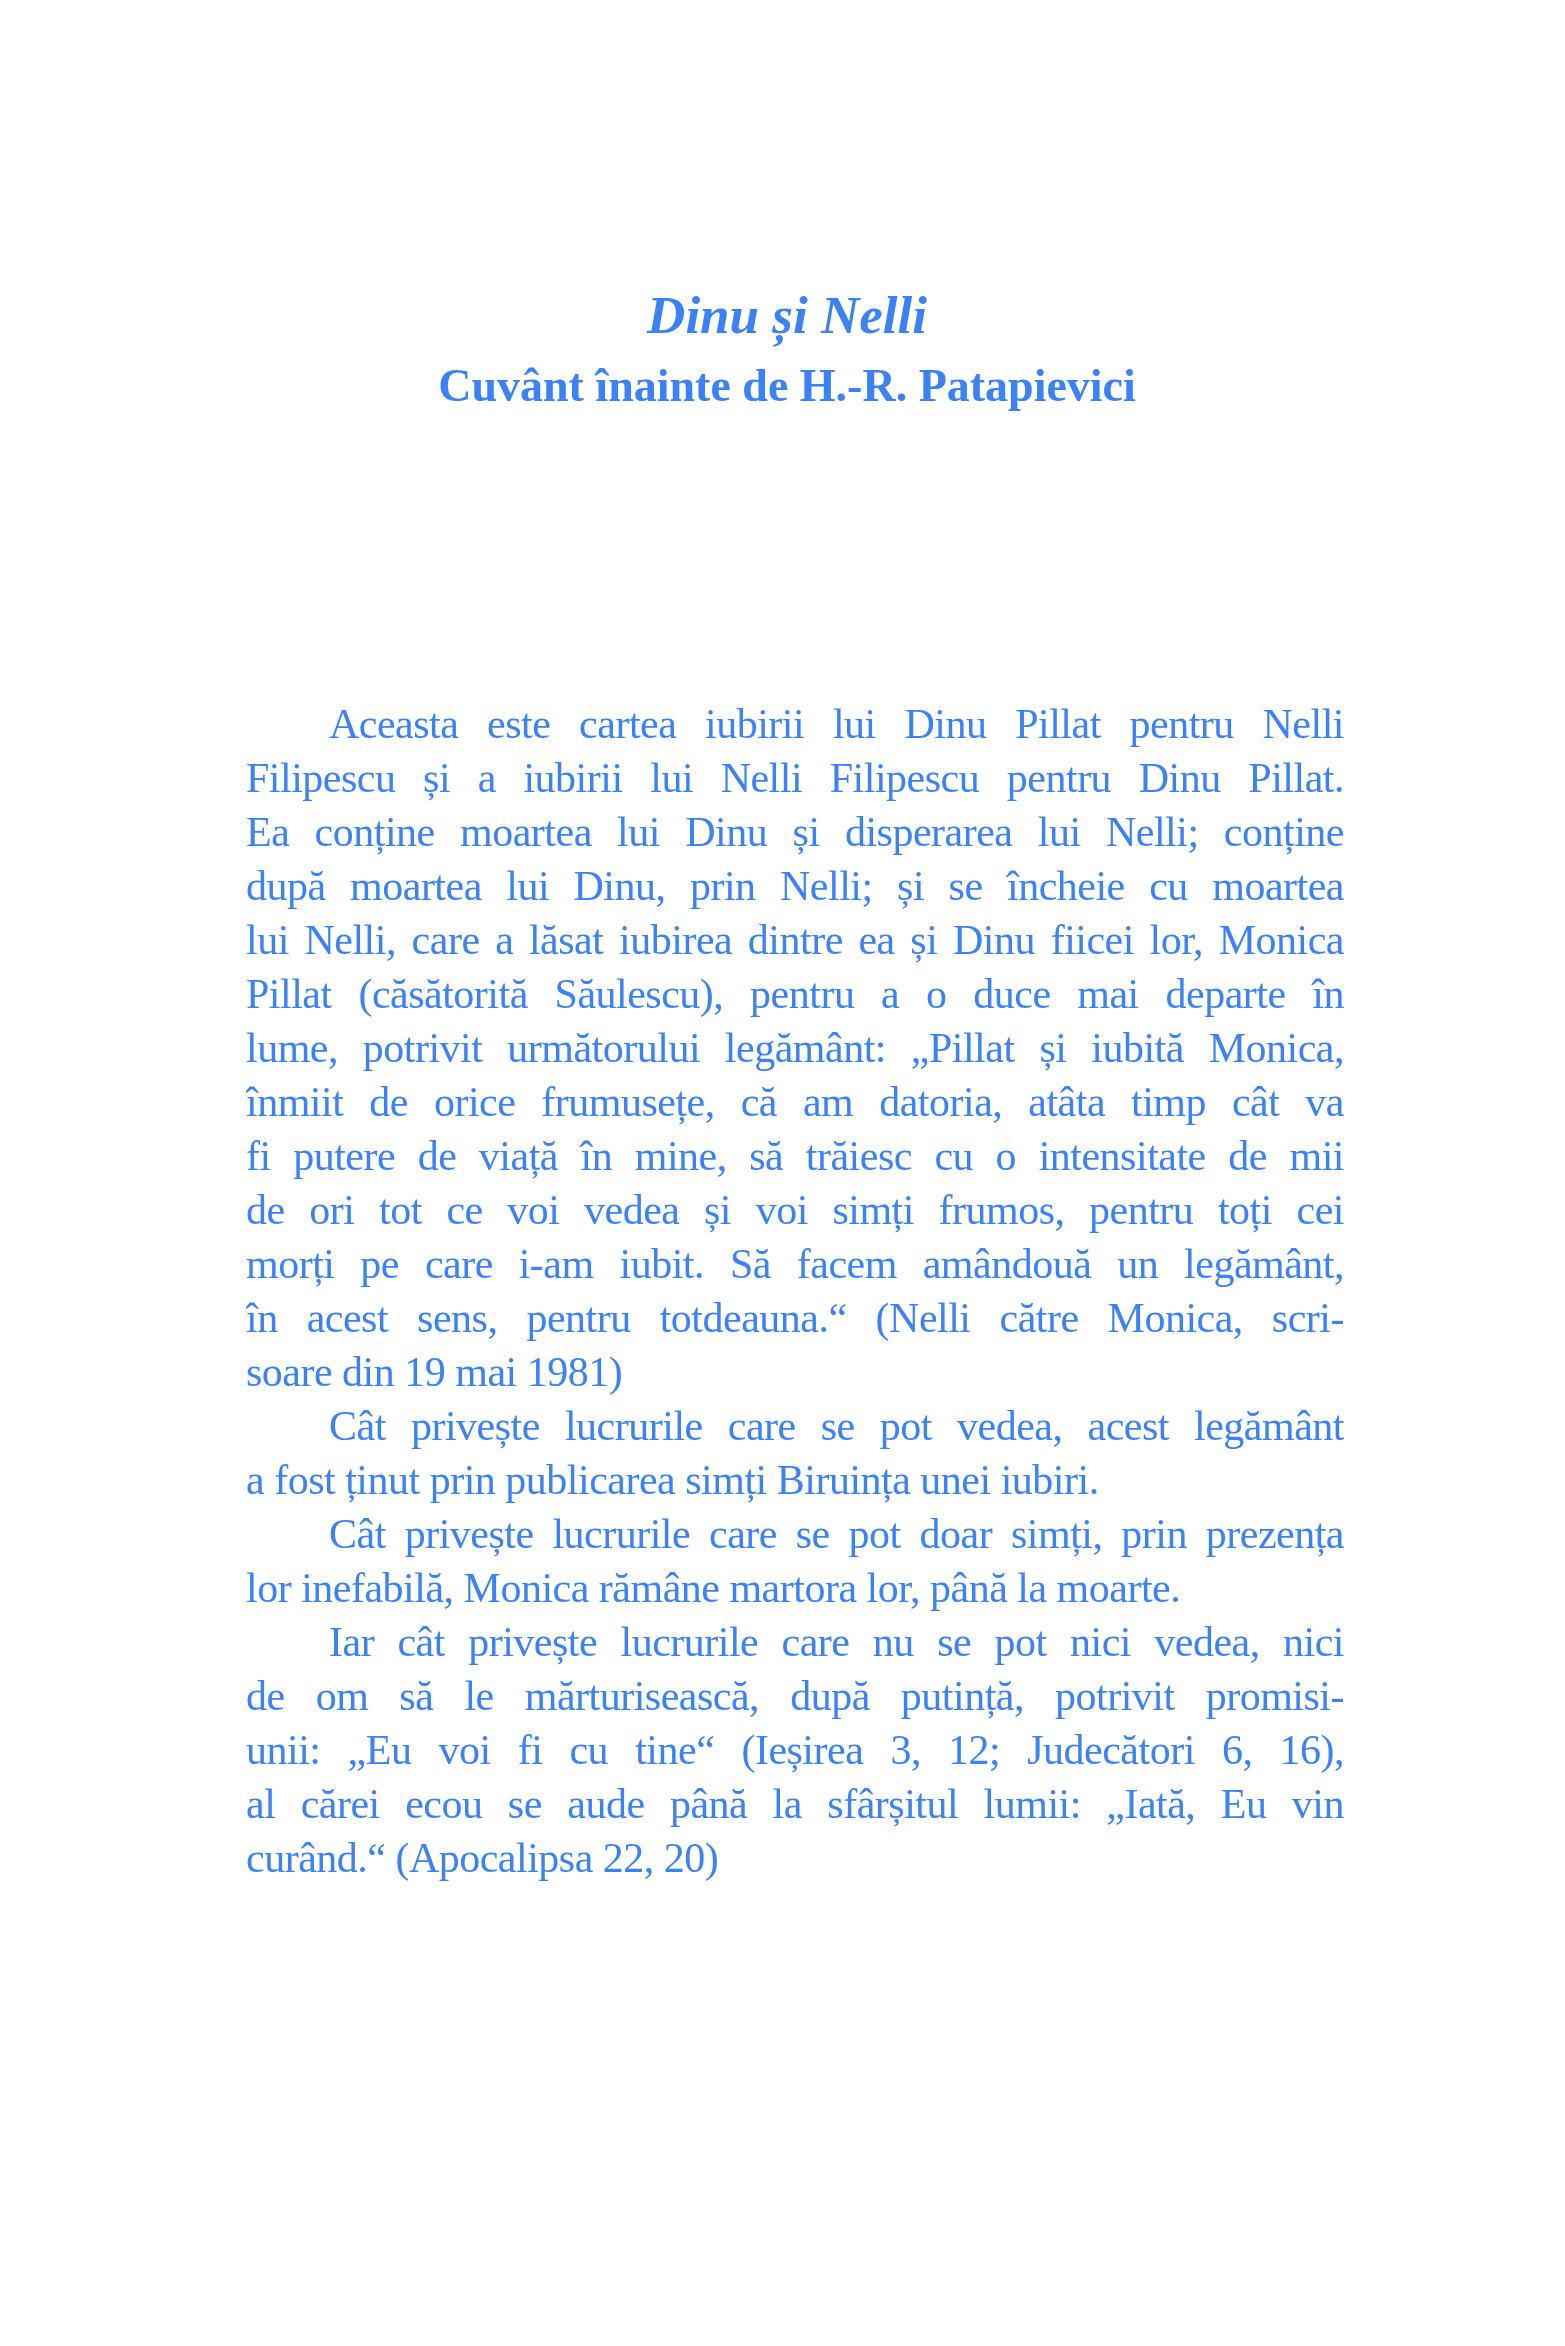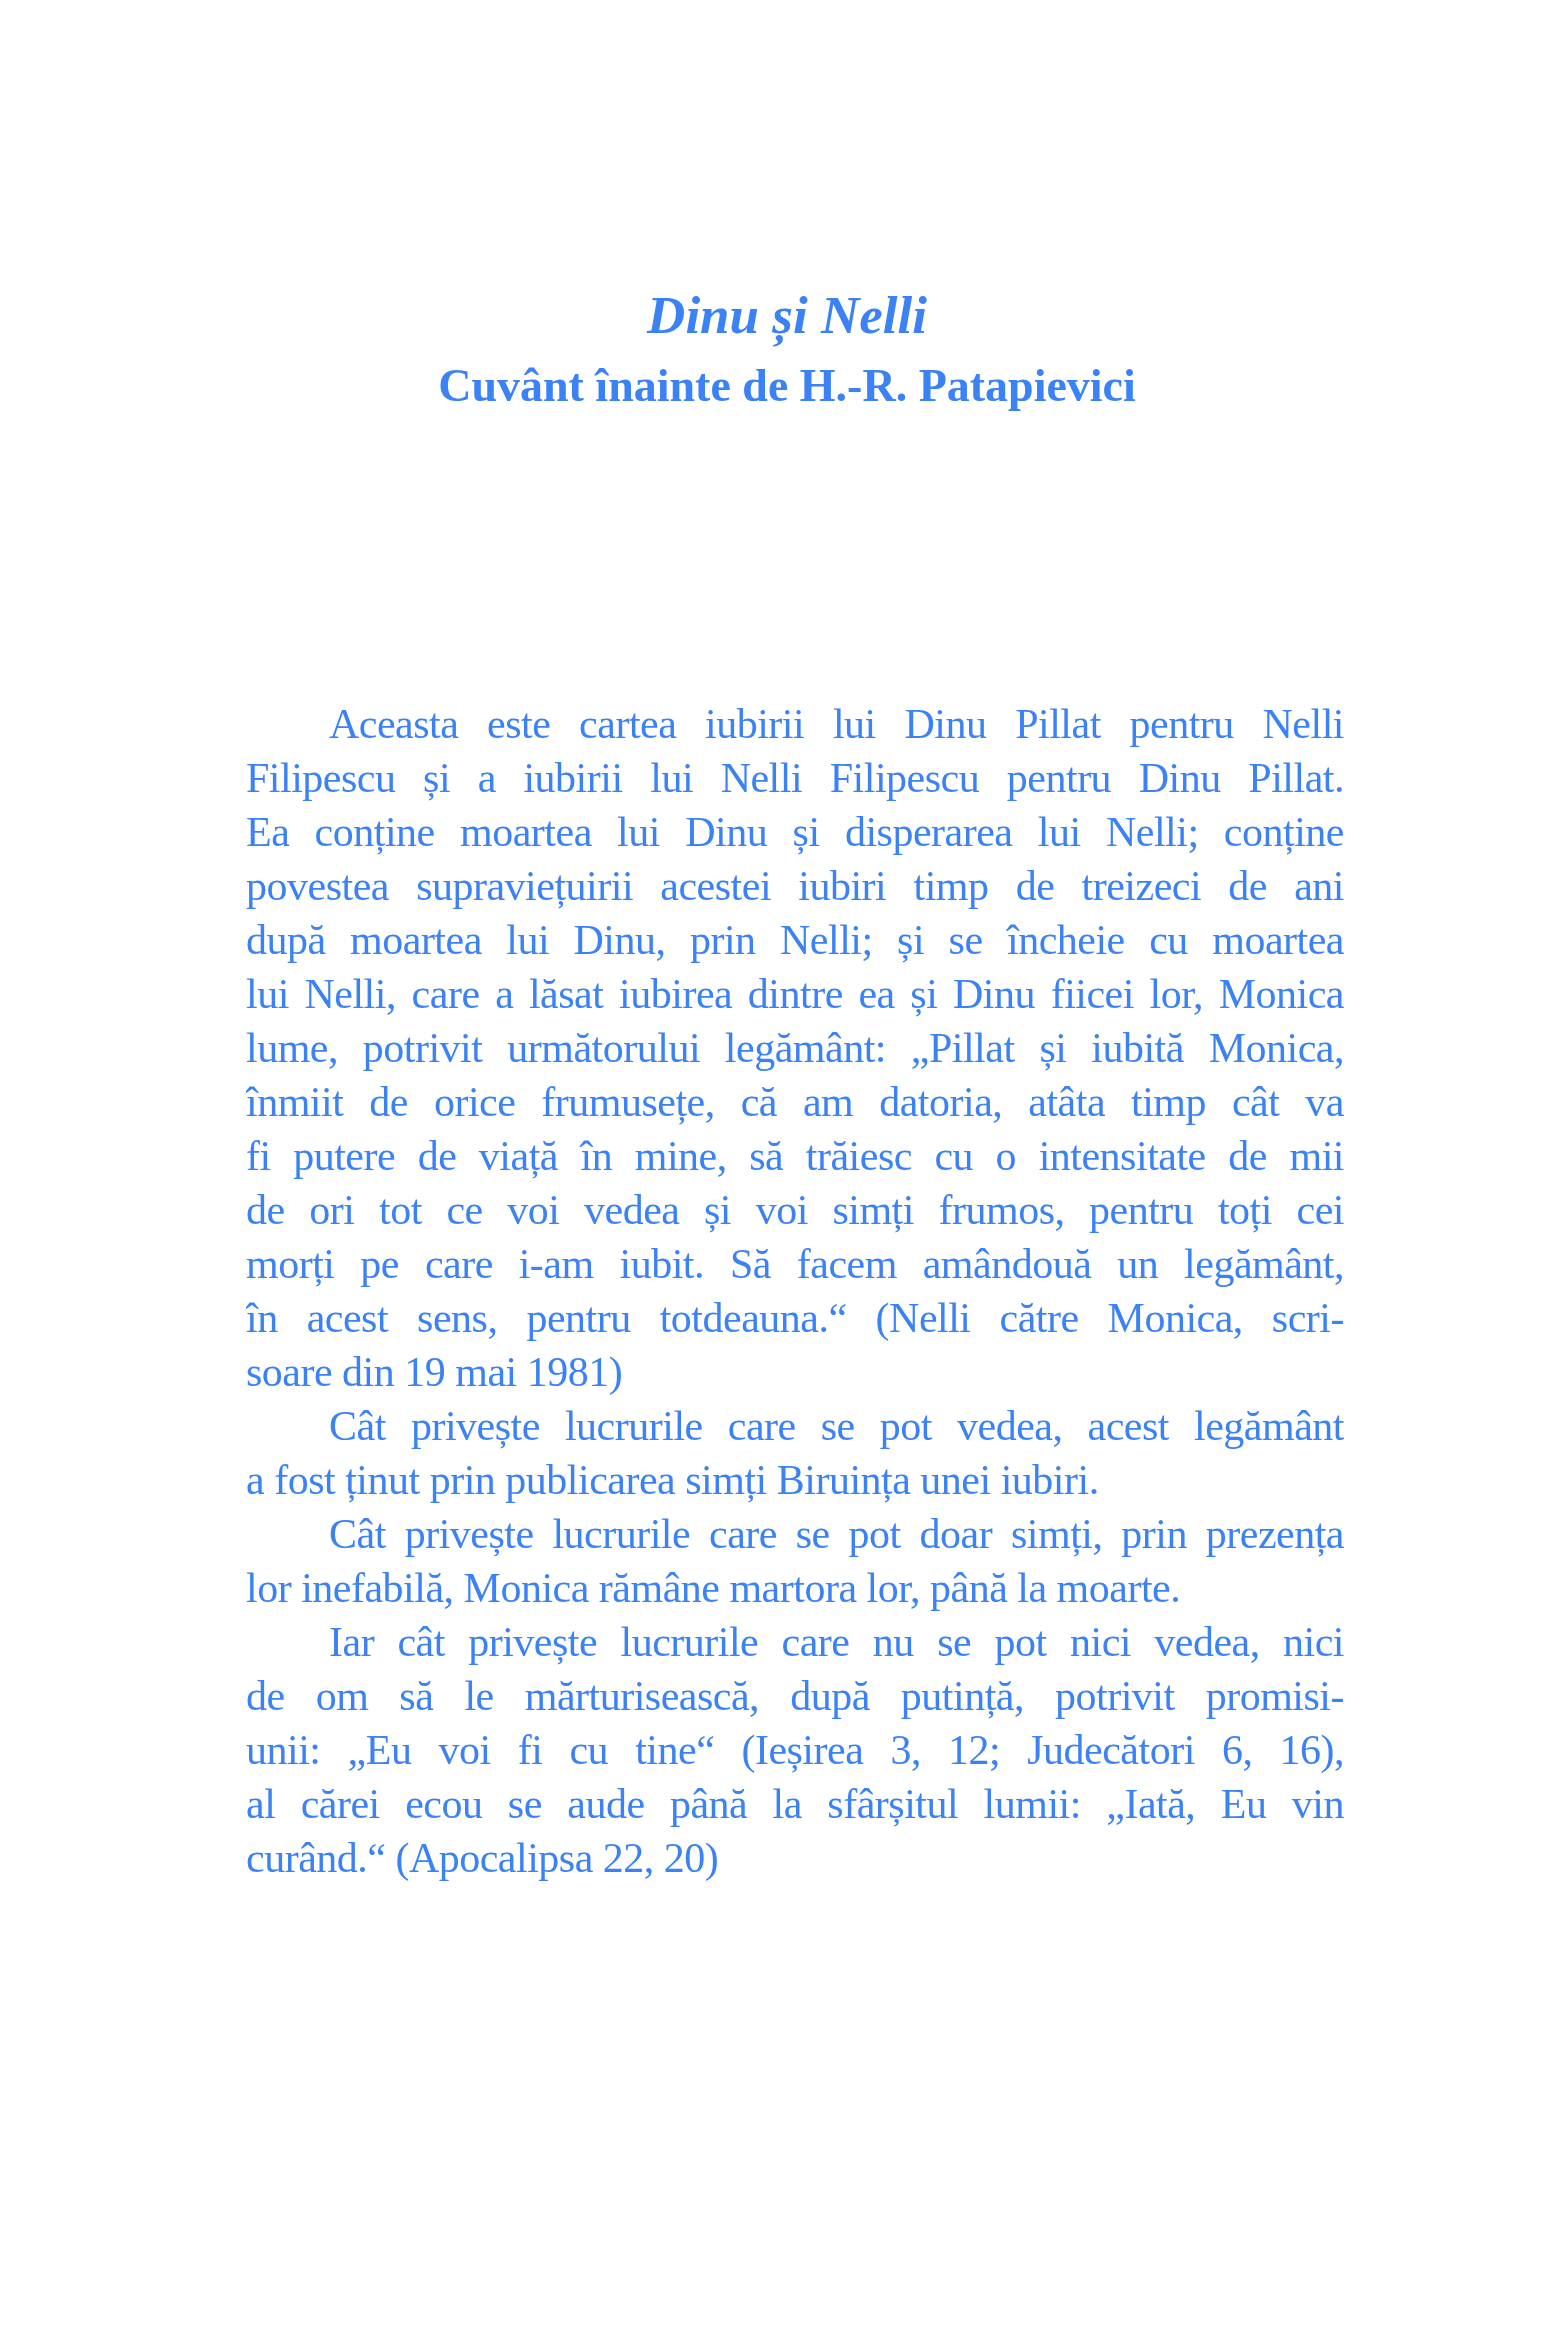--- a/index.html
+++ b/index.html
@@ -76,23 +76,23 @@
 <body>
 
 <div class="page">
   <h1 class="title">Dinu și Nelli</h1>
   <h2 class="subtitle">Cuvânt înainte de H.-R. Patapievici</h2>
   <div class="body-text">
       <div class="paragraph">
         <div class="line first"><span>Aceasta este cartea iubirii lui Dinu Pillat pentru Nelli</span></div>
         <div class="line"><span>Filipescu și a iubirii lui Nelli Filipescu pentru Dinu Pillat.</span></div>
         <div class="line"><span>Ea conține moartea lui Dinu și disperarea lui Nelli; conține</span></div>
-        <div class="line"><span>povestea supraviețuirii acestei iubiri timp de treizeci de ani</span></div>
         <div class="line"><span>după moartea lui Dinu, prin Nelli; și se încheie cu moartea</span></div>
         <div class="line"><span>lui Nelli, care a lăsat iubirea dintre ea și Dinu fiicei lor, Monica</span></div>
+        <div class="line"><span>Pillat (căsătorită Săulescu), pentru a o duce mai departe în</span></div>
         <div class="line"><span>lume, potrivit următorului legământ: „Pillat și iubită Monica,</span></div>
         <div class="line"><span>înmiit de orice frumusețe, că am datoria, atâta timp cât va</span></div>
         <div class="line"><span>fi putere de viață în mine, să trăiesc cu o intensitate de mii</span></div>
         <div class="line"><span>de ori tot ce voi vedea și voi simți frumos, pentru toți cei</span></div>
         <div class="line"><span>morți pe care i-am iubit. Să facem amândouă un legământ,</span></div>
         <div class="line"><span>în acest sens, pentru totdeauna.“ (Nelli către Monica, scri-</span></div>
         <div class="line last"><span>soare din 19 mai 1981)</span></div>
       </div>
       <div class="paragraph">
         <div class="line first"><span>Cât privește lucrurile care se pot vedea, acest legământ</span></div>

